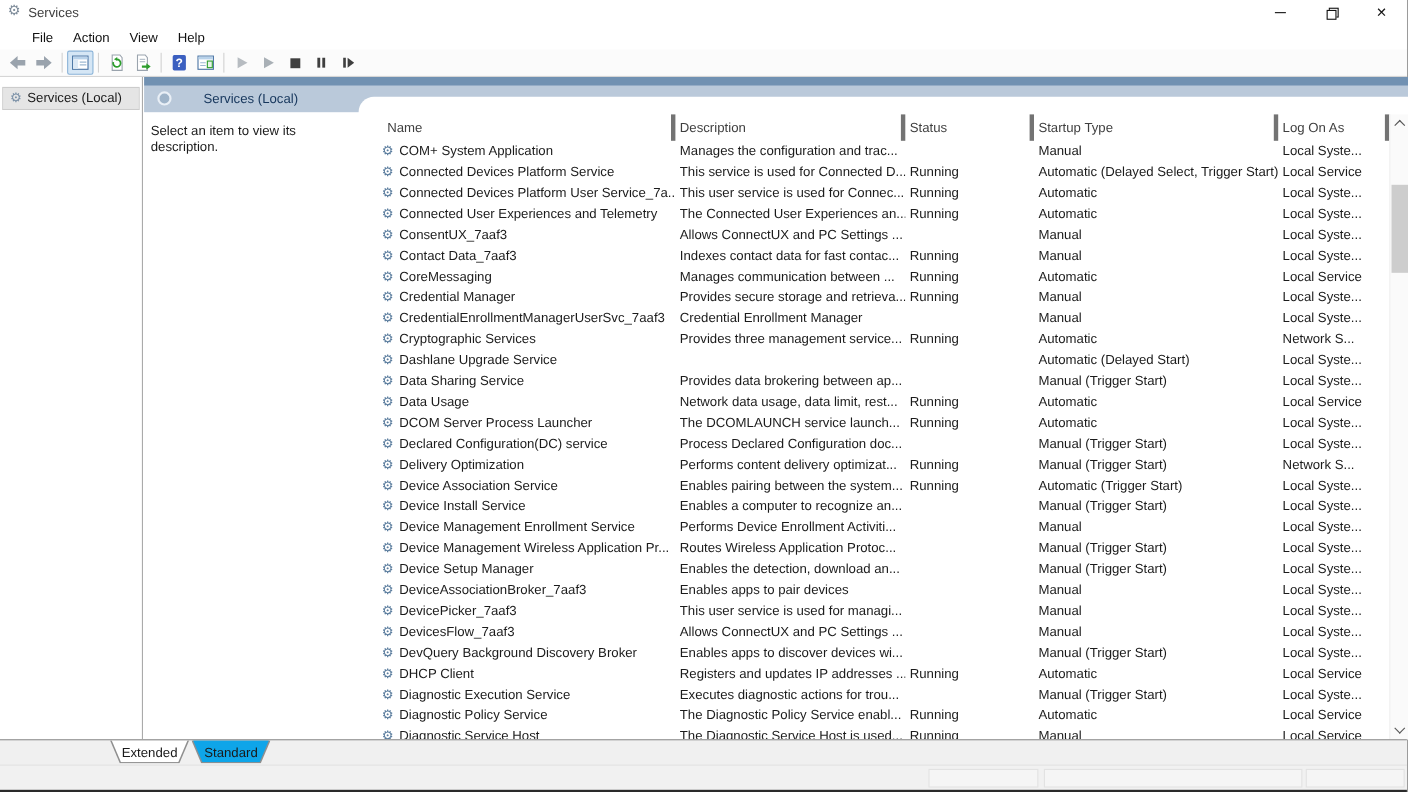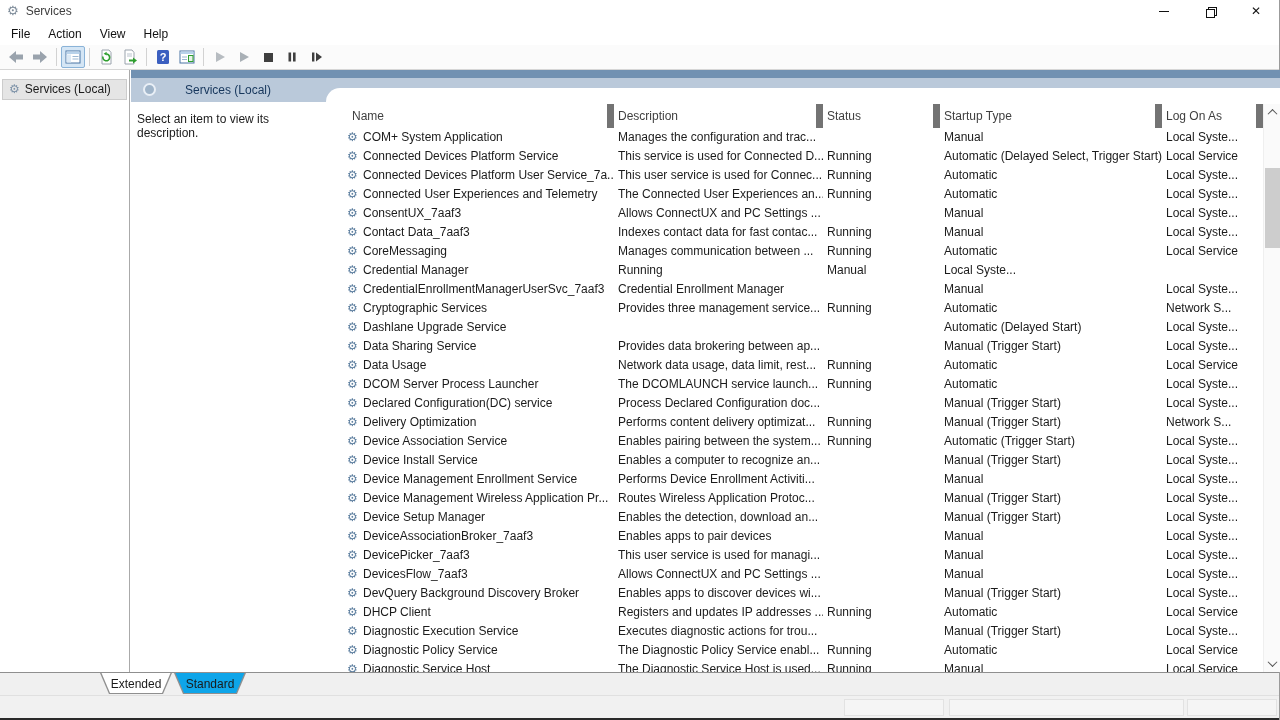--- a/index.html
+++ b/index.html
@@ -13,21 +13,21 @@
   .titlebar .title-text { margin-left:7px; font-size:12px; color:#404040; }
   .title-controls { position:absolute; right:0; top:0; height:22px; display:flex; }
   .tc-btn { width:46px; height:22px; display:flex; align-items:center; justify-content:center; color:#111; cursor:default; }
   .min-glyph { width:10px; height:1px; background:#111; display:inline-block; }
   .restore-glyph { position:relative; width:9px; height:9px; }
   .restore-glyph::before { content:""; position:absolute; left:2px; top:0; width:7px; height:7px; border:1px solid #111; }
   .restore-glyph::after { content:""; position:absolute; left:0; top:2px; width:7px; height:7px; border:1px solid #111; background:#fff; }
   .close-glyph { font-size:12px; }
 
   
-  .menubar { position:absolute; top:22px; left:0; right:0; height:23px; background:#fff; display:flex; align-items:center; padding-left:2px; }
+  .menubar { position:absolute; top:22px; left:0; right:0; height:23px; background:#fff; display:flex; align-items:center; padding-left:20px; }
   .menu-item { padding:3px 9px; font-size:12px; color:#111; }
 
   
   .toolbar { position:absolute; top:45px; left:0; right:0; height:25px; background:#fbfbfb; border-bottom:1px solid #d6d6d6; display:flex; align-items:center; padding-left:4px; }
   .tb-btn { width:24px; height:22px; display:flex; align-items:center; justify-content:center; border:1px solid transparent; border-radius:2px; }
   .tb-btn.pressed { background:#d5e6f5; border-color:#8ab3d8; }
   .tb-sep { width:1px; height:18px; background:#d2d2d2; margin:0 4px; }
 
   
   .main { position:absolute; top:70px; left:0; width:1280px; height:602px; background:#fff; }
@@ -40,21 +40,21 @@
   .blue-strip { position:absolute; top:0; left:0; right:0; height:8px; background:#7191b2; }
   .band { position:absolute; top:8px; left:0; right:0; height:24px; background:#bac9da; display:flex; align-items:center; }
   .band-icon { position:absolute; left:12px; top:5px; width:13px; height:13px; border:2px solid #e9eff6; border-radius:50%; background:#9fb4c9; }
   .band-title { margin-left:54px; color:#16365c; font-size:12px; }
   .extended-hint { position:absolute; left:6px; top:42px; width:190px; color:#1b1b1b; font-size:12px; }
 
   
   .list-container { position:absolute; left:195px; top:18px; right:0; bottom:0; background:#fff; border-top-left-radius:14px; overflow:hidden; }
   .grid-cols { display:grid; grid-template-columns:288px 209px 117px 222px 1fr; }
   .list-header { position:absolute; top:16px; left:0; right:17px; height:24px; color:#3f3f3f; }
-  .hcell { line-height:24px; padding-left:4px; border-right:7px solid #737373; overflow:hidden; white-space:nowrap; position:relative; }
+  .hcell { line-height:24px; padding-left:4px; border-right:4px solid #737373; overflow:hidden; white-space:nowrap; position:relative; }
   .hcell.name { padding-left:26px; }
   .rows { position:absolute; top:40px; left:0; right:17px; bottom:0; overflow:hidden; }
   .row { height:19px; line-height:19px; }
   .cell { overflow:hidden; white-space:nowrap; padding-left:4px; padding-right:6px; color:#1b1b1b; }
   .cell.name { position:relative; padding-left:37px; }
   .cell.name .gear { position:absolute; left:21px; top:0; font-family:"DejaVu Sans",sans-serif; font-size:12px; color:#5b7d9e; }
 
   
   .vscroll { position:absolute; top:16px; right:0; bottom:0; width:17px; background:#fafafa; border-left:1px solid #efefef; }
   .vs-arrow { position:absolute; left:0; width:17px; height:17px; display:flex; align-items:center; justify-content:center; }
@@ -300,20 +300,21 @@
               <div class="cell">Running</div>
               <div class="cell">Automatic</div>
               <div class="cell">Local Service</div>
             </div>
 
             <div class="row grid-cols">
               <div class="cell name">
                 <span class="gear">⚙</span>
                 <span>Credential Manager</span>
               </div>
+              <div class="cell">Provides secure storage and retrieva...</div>
               <div class="cell">Running</div>
               <div class="cell">Manual</div>
               <div class="cell">Local Syste...</div>
             </div>
 
             <div class="row grid-cols">
               <div class="cell name">
                 <span class="gear">⚙</span>
                 <span>CredentialEnrollmentManagerUserSvc_7aaf3</span>
               </div>

